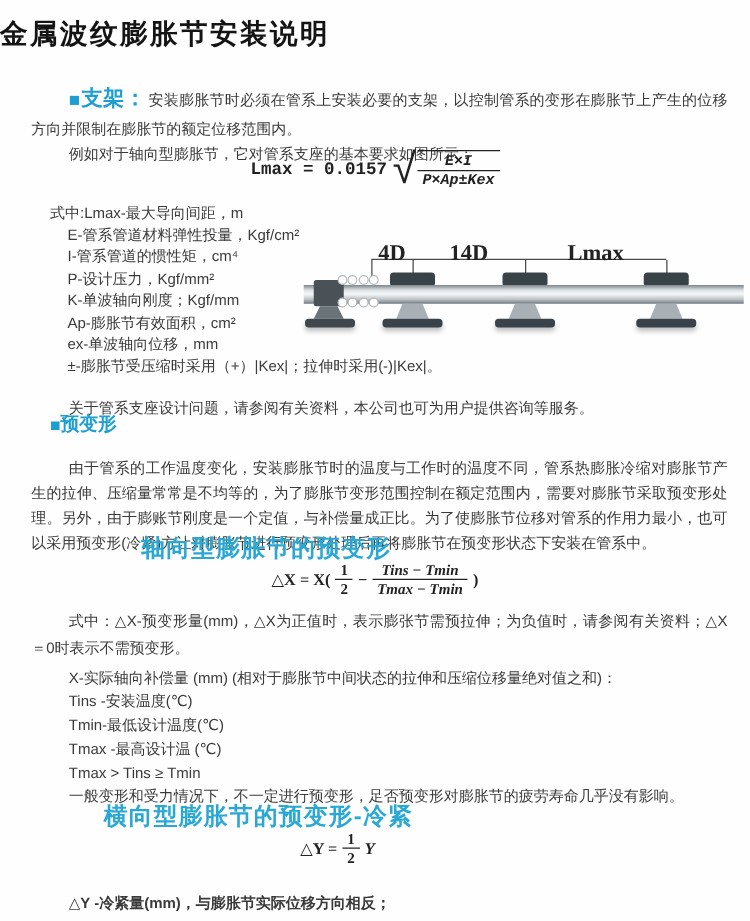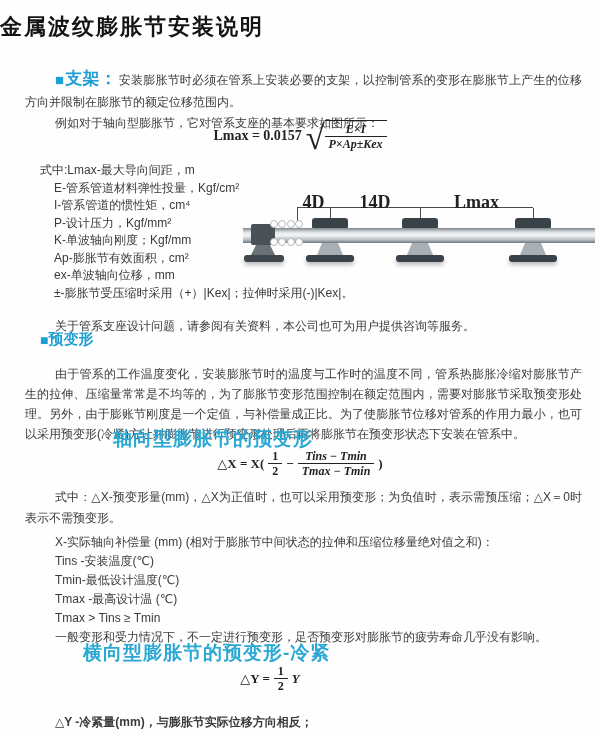--- a/index.html
+++ b/index.html
@@ -12,21 +12,21 @@
   .txt{font-size:12px;line-height:20px;color:#3a3a3a;}
   .justify{text-align:justify;}
   
   .p-support{position:absolute;top:56px;left:25px;width:557px;text-indent:30px;line-height:22px;}
   .marker{color:#1e9fd2;font-size:15px;vertical-align:-1px;font-style:normal;}
   .support-head{color:#1e9fd2;font-size:17px;font-weight:bold;margin:0 2px 0 1px;}
   .p-example{position:absolute;top:101px;left:55px;white-space:nowrap;}
   
   .formula{position:absolute;display:flex;justify-content:center;align-items:center;gap:4px;
            font-family:"Liberation Serif","DejaVu Serif",serif;font-weight:bold;color:#222;font-size:14px;}
-  .f1{top:120px;left:0;width:100%;}
+  .f1{top:120px;left:0;width:100%;font-family:Liberation Mono, monospace;}
   .f2{top:449px;left:0;width:100%;font-size:13px;}
   .f3{top:664px;left:0;width:540px;font-size:13px;}
   .frac{display:inline-flex;flex-direction:column;text-align:center;font-size:12px;line-height:14px;}
   .frac .num{border-bottom:1px solid #222;padding:0 4px;}
   .frac .den{padding:0 4px;}
   .ital{font-style:italic;justify-content:space-between;}
   .radical{font-size:34px;font-weight:normal;line-height:0;margin-right:-4px;transform:translateY(2px);}
   .radicand{border-top:1.5px solid #222;padding-top:1px;}
   
   .defs{position:absolute;top:162px;left:40px;}
@@ -177,21 +177,21 @@
     </span>
     <span>−</span>
     <span class="frac ital">
       <span class="num">Tins − Tmin</span>
       <span class="den">Tmax − Tmin</span>
     </span>
     <span>)</span>
   </div>
 
   <div class="notes">
-    <p class="note first justify">式中：△X-预变形量(mm)，△X为正值时，也可以采用预变形；为负值时，表示需预压缩；△X＝0时表示不需预变形。</p>
+    <p class="note first justify">式中：△X-预变形量(mm)，△X为正值时，表示膨张节需预拉伸；为负值时，请参阅有关资料；△X＝0时表示不需预变形。</p>
     <p class="note ind">X-实际轴向补偿量 (mm) (相对于膨胀节中间状态的拉伸和压缩位移量绝对值之和)：</p>
     <p class="note ind">Tins -安装温度(℃)</p>
     <p class="note ind">Tmin-最低设计温度(℃)</p>
     <p class="note ind">Tmax -最高设计温 (℃)</p>
     <p class="note ind">Tmax &gt; Tins ≥ Tmin</p>
     <p class="note last">一般变形和受力情况下，不一定进行预变形，足否预变形对膨胀节的疲劳寿命几乎没有影响。</p>
   </div>
 
   <div class="sub-head h-lateral">横向型膨胀节的预变形-冷紧</div>
 

